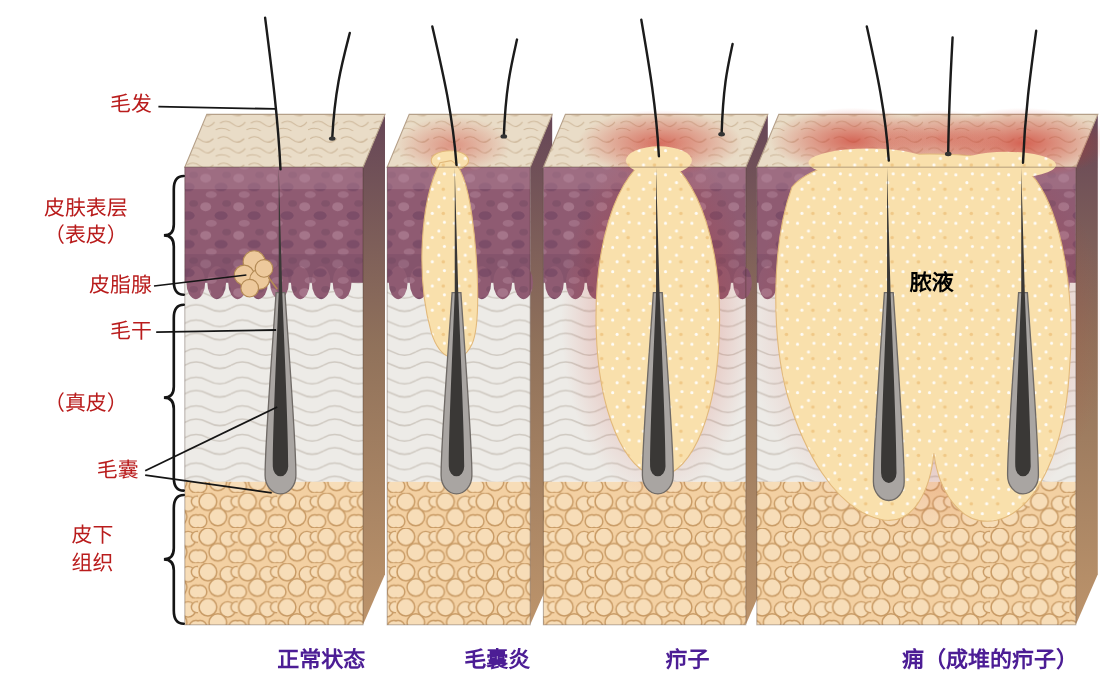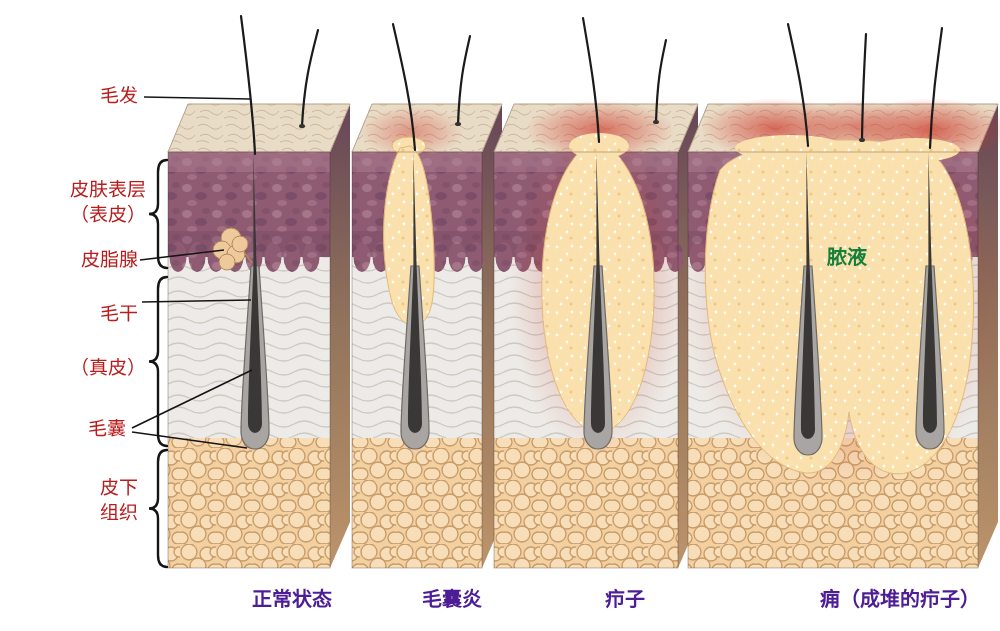--- a/index.html
+++ b/index.html
@@ -1,23 +1,23 @@
 <!DOCTYPE html>
 <html lang="zh-CN"><head>
 <meta charset="utf-8">
 <style>
   html,body{margin:0;padding:0;background:#ffffff;}
   #stage{position:relative;width:1000px;height:631px;background:#ffffff;overflow:hidden;
          font-family:"Liberation Sans","DejaVu Sans",sans-serif;}
   #scene{position:absolute;left:0;top:0;}
   .lbl{position:absolute;font-size:19px;color:#b91c1c;line-height:1.15;white-space:nowrap;}
   .r{text-align:right;}
-  .c{text-align:right;}
+  .c{text-align:center;}
   .cap{position:absolute;font-size:20px;font-weight:bold;color:#4c1d95;text-align:right;white-space:nowrap;}
-  .pus-lbl{position:absolute;font-size:20px;font-weight:bold;color:#15803d;}
+  .pus-lbl{position:absolute;font-size:20px;font-weight:bold;color:#000000;}
 </style>
 </head>
 <body>
 
 <div id="stage">
   <svg id="scene" viewBox="0 0 1000 631" width="1000" height="631">
       <defs>
         <pattern id="topPat" width="28" height="24" patternUnits="userSpaceOnUse">
           <rect width="28" height="24" fill="#e9dcc7"></rect>
           <path d="M2,6 Q8,2 14,7 T26,6 M4,16 Q10,12 16,17 T27,15 M0,22 Q7,19 13,23" stroke="#c8b192" stroke-width="1" fill="none" opacity="0.85"></path>
@@ -195,21 +195,21 @@
         <line x1="142" y1="302" x2="251" y2="300" stroke="#151515" stroke-width="1.6"></line>
         <line x1="132" y1="428" x2="252" y2="370" stroke="#151515" stroke-width="1.6"></line>
         <line x1="132" y1="432" x2="247" y2="448" stroke="#151515" stroke-width="1.6"></line>
       </g>
     </svg>
 
   <div class="lbl r" style="left:30px;top:85px;width:108px;">毛发</div>
   <div class="lbl c" style="left:10px;top:179px;width:136px;">皮肤表层</div>
   <div class="lbl c" style="left:10px;top:204px;width:136px;">（表皮）</div>
   <div class="lbl r" style="left:30px;top:249px;width:108px;">皮脂腺</div>
-  <div class="lbl r" style="left:30px;top:303px;width:108px;">毛干</div>
+  <div class="lbl r" style="left:30px;top:291px;width:108px;">毛干</div>
   <div class="lbl c" style="left:10px;top:357px;width:136px;">（真皮）</div>
   <div class="lbl r" style="left:30px;top:418px;width:96px;">毛囊</div>
   <div class="lbl c" style="left:30px;top:477px;width:108px;">皮下</div>
   <div class="lbl c" style="left:30px;top:502px;width:108px;">组织</div>
 
   <div class="pus-lbl" style="left:827px;top:241px;width:72px;">脓液</div>
 
   <div class="cap" style="left:172px;top:583px;width:160px;">正常状态</div>
   <div class="cap" style="left:352px;top:583px;width:130px;">毛囊炎</div>
   <div class="cap" style="left:555px;top:583px;width:90px;">疖子</div>

